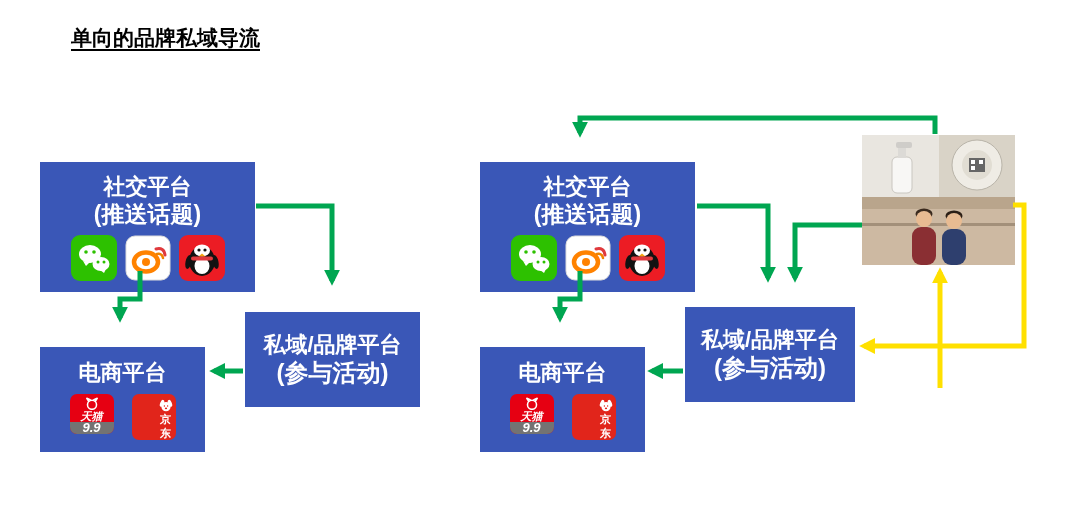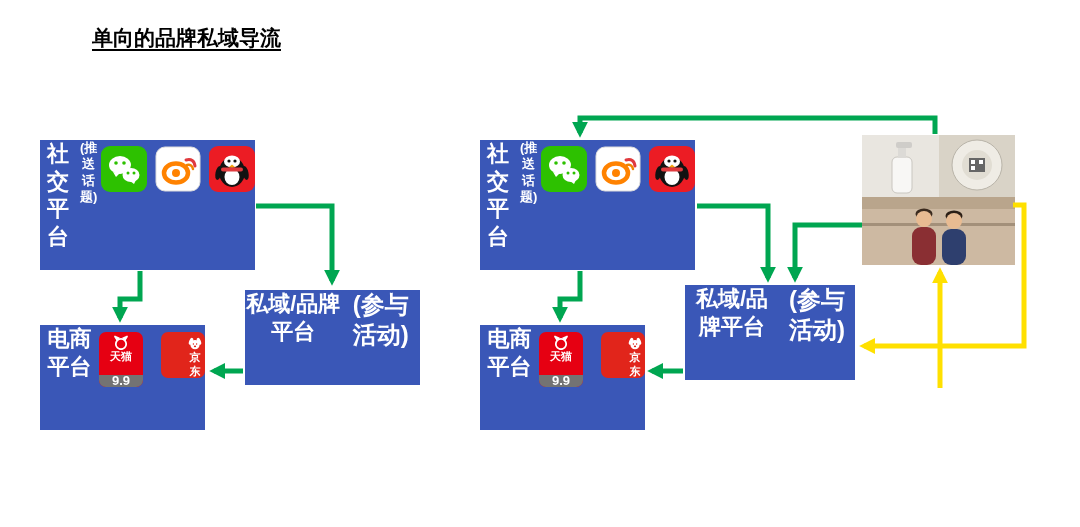--- a/index.html
+++ b/index.html
@@ -6,43 +6,43 @@
     --box-blue:#3a57b7; --arrow-green:#00a651; --arrow-yellow:#ffe000;
     --wechat-green:#2dc100; --weibo-orange:#ff8200; --qq-red:#ec1c24;
     --tmall-red:#e60012; --jd-red:#e1251b;
   }
   *{box-sizing:border-box; margin:0; padding:0;}
   body{background:#fff; font-family:"Liberation Sans","DejaVu Sans",sans-serif;}
   .canvas{position:relative; width:1080px; height:527px; background:#fff; overflow:hidden; margin:0 auto;}
 
   .title{position:absolute; font-weight:700; font-size:21px; color:#000;
          text-decoration:underline; text-underline-offset:4px; text-decoration-thickness:2px; white-space:nowrap;}
-  .l-title{left:92px; top:24px;font-family:Liberation Serif, serif;}
+  .l-title{left:71px; top:24px;font-family:Liberation Serif, serif;}
   .r-title{left:640px; top:24px;}
 
   .box{position:absolute; background:var(--box-blue); color:#fff; font-weight:700;
-       display:flex; flex-direction:row; align-items:flex-start; justify-content:center;
-       text-align:center; z-index:1;}
+       display:flex; flex-direction:column; align-items:center; justify-content:center;
+       text-align:center; z-index:1;margin-top:22px;}
   .box .l1{font-size:22px; line-height:1.25;}
-  .box .l2{font-size:13px; line-height:1.25;}
+  .box .l2{font-size:23px; line-height:1.25;}
   .priv .l1{font-size:22px;}
   .priv .l2{font-size:24px;}
 
   .l-social{left:40px;  top:140px; width:215px; height:130px;}
   .l-ecom  {left:40px;  top:325px; width:165px; height:105px;}
   .l-priv  {left:245px; top:290px; width:175px; height:95px;}
   .r-social{left:480px; top:140px; width:215px; height:130px;}
   .r-ecom  {left:480px; top:325px; width:165px; height:105px;}
   .r-priv  {left:685px; top:285px; width:170px; height:95px;}
 
   .social-icons{display:flex; gap:8px; margin-top:6px;}
   .sicon{width:46px; height:46px; display:block;}
   .ecom-icons{display:flex; gap:18px; margin-top:7px;}
   .icon{border-radius:7px; display:flex; flex-direction:column; align-items:center; overflow:hidden;}
-  .tmall{width:44px; height:55px; background:var(--tmall-red);}
+  .tmall{width:44px; height:40px; background:var(--tmall-red);font-style:italic;}
   .tm-cat{width:24px; height:15px; margin-top:3px;}
   .tm-label{font-size:11px; font-weight:700; color:#fff; line-height:12px;}
   .tm-badge{margin-top:auto; width:100%; background:#737373; color:#fff; font-size:13px; font-weight:700; line-height:12px; text-align:center;}
   .jd{width:44px; height:46px; background:var(--jd-red);padding-left:24px;}
   .jd-dog{width:26px; height:20px; margin-top:5px;}
   .jd-label{font-size:11px; font-weight:700; color:#fff; line-height:14px;}
 
   .arrows{position:absolute; inset:0; width:1080px; height:527px; z-index:5; pointer-events:none;}
   .arrow{fill:none; stroke-width:5;}
   .arrow.green{stroke:var(--arrow-green);}

